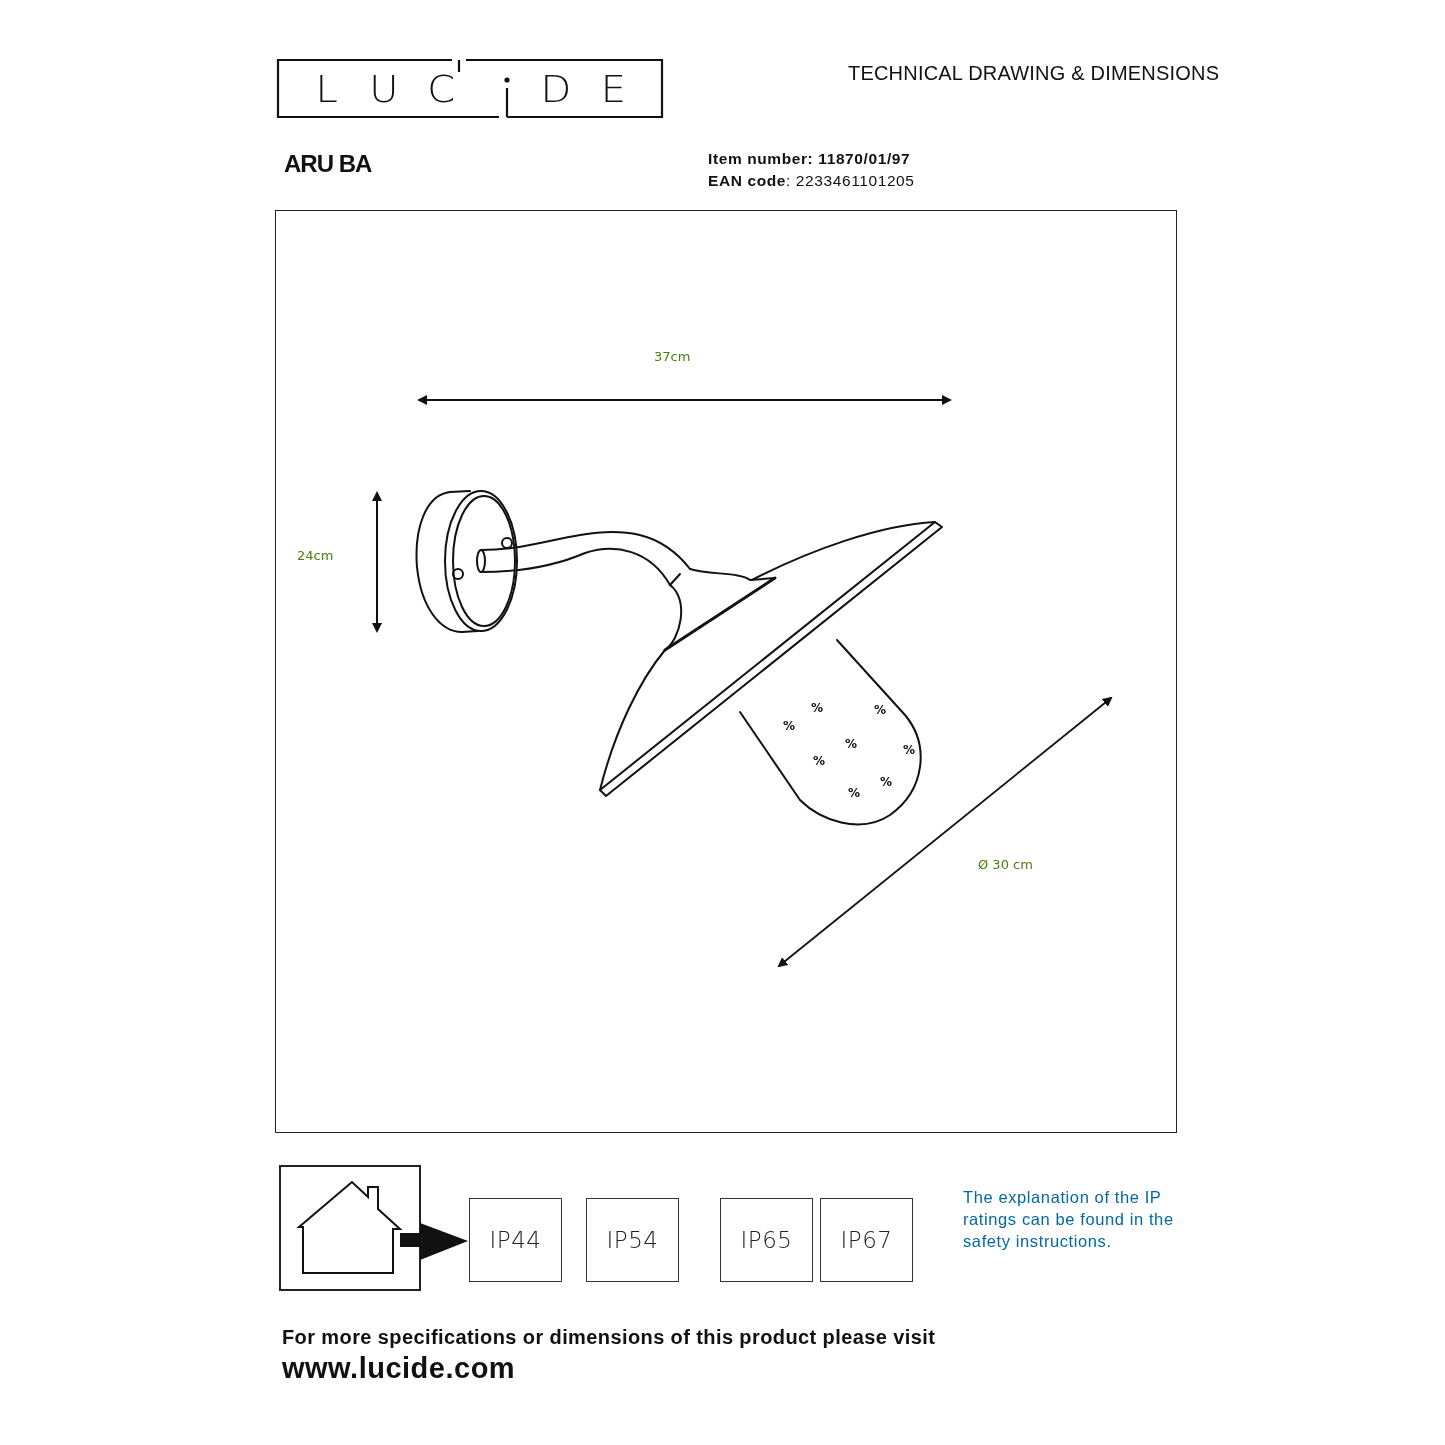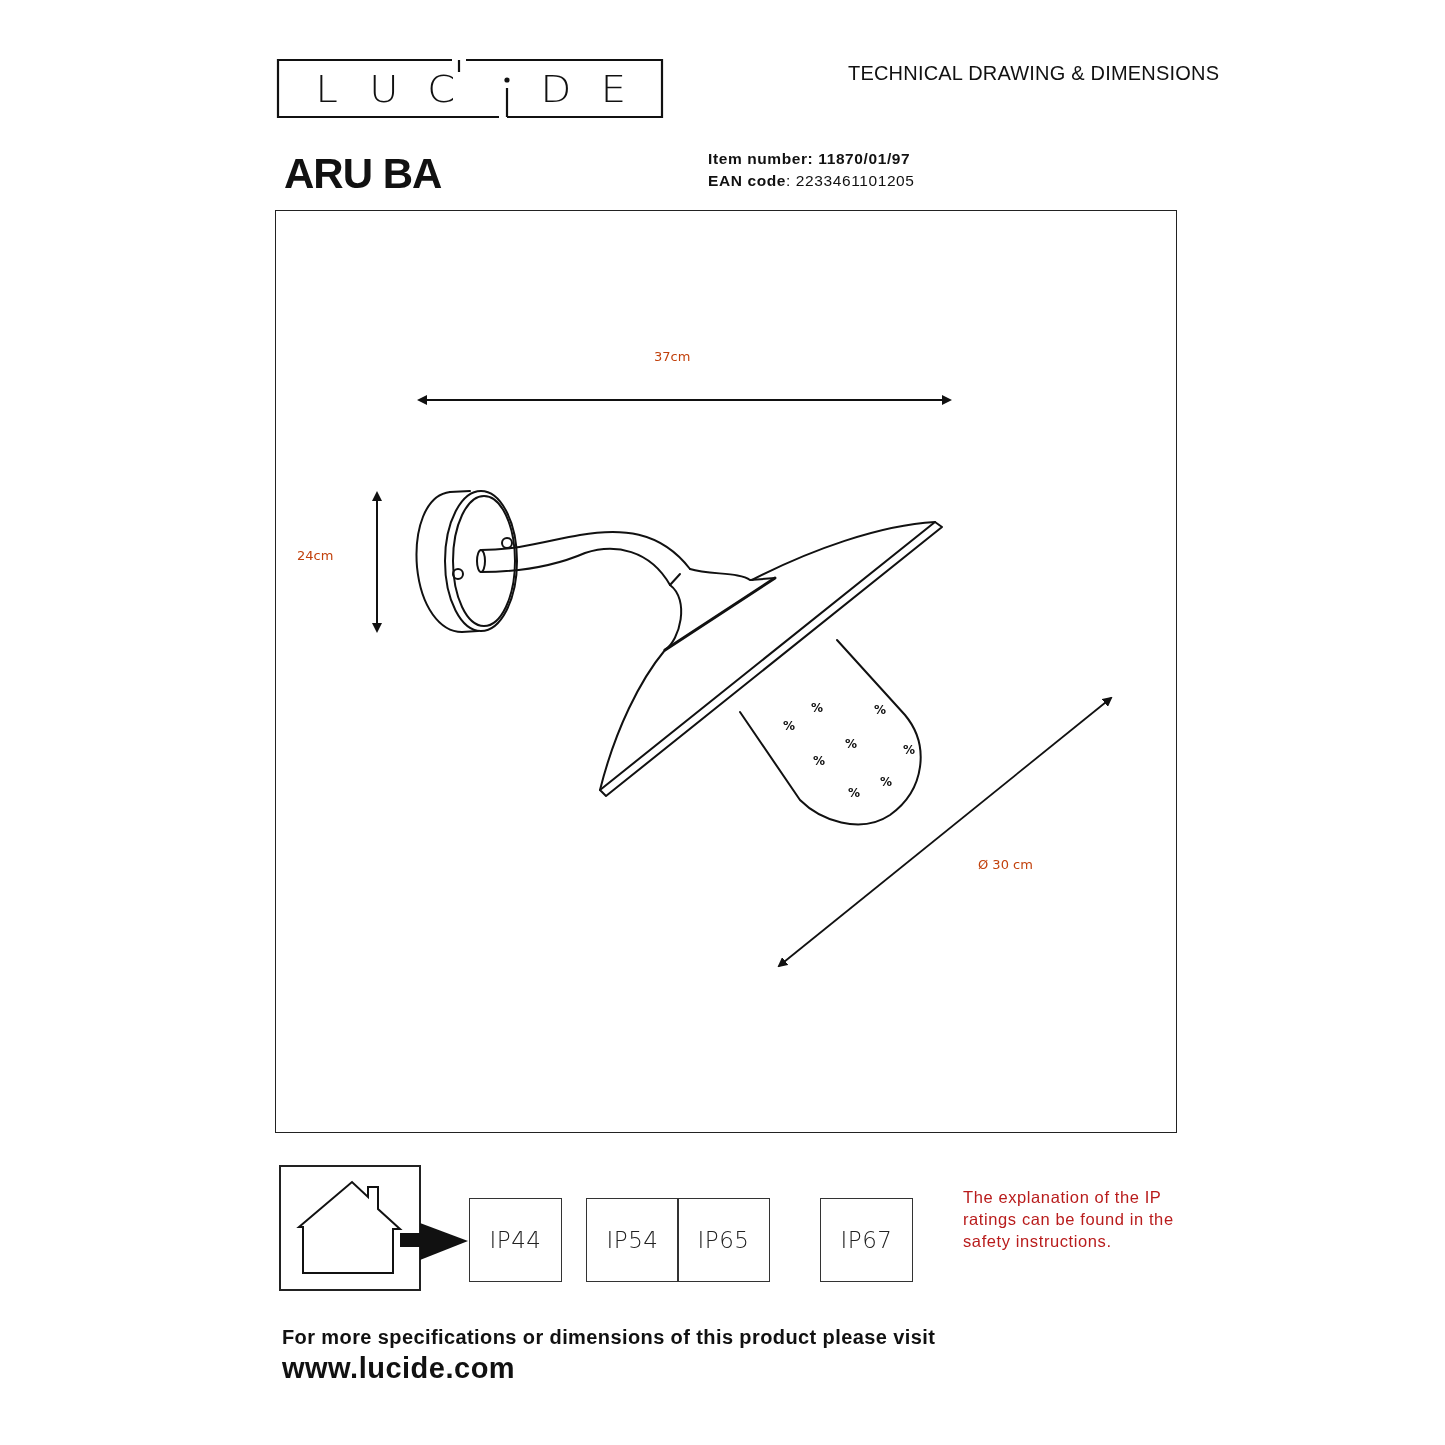--- a/index.html
+++ b/index.html
@@ -2,28 +2,28 @@
 <html><head>
 <meta charset="utf-8">
 <style>
   html, body { margin:0; padding:0; background:#ffffff; }
   body { width:1445px; height:1445px; position:relative; overflow:hidden; font-family:"Liberation Sans", sans-serif; color:#111; }
   .abs { position:absolute; }
   .logo { left:276px; top:58px; width:388px; height:62px; }
   .logo-letters { position:absolute; left:0; top:0; width:388px; height:62px; display:flex; justify-content:space-around; align-items:center; padding:0 22px; box-sizing:border-box; font-size:40px; font-weight:normal; letter-spacing:0; font-family:"DejaVu Sans", sans-serif; font-weight:200; color:#111; }
   .logo-letters span { display:inline-block; width:40px; text-align:center; transform:scaleY(0.95); }
   .doc-title { left:848px; top:62px; font-size:20px; letter-spacing:0.2px; color:#111; }
-  .product-name { left:284px; top:150px; font-size:42px; font-weight:bold; letter-spacing:-1px; }
+  .product-name { left:284px; top:150px; font-size:24px; font-weight:bold; letter-spacing:-1px; }
   .item-info { left:708px; top:148px; font-size:15.5px; line-height:22px; letter-spacing:0.6px; }
   .item-info b { font-weight:bold;margin-top:32px; }
   .drawing-frame { left:275px; top:210px; width:902px; height:923px; border:1.5px solid #222; box-sizing:border-box; }
-  .dim-label { font-family:"DejaVu Sans", sans-serif; font-size:13px; color:#c2410c; }
+  .dim-label { font-family:"DejaVu Sans", sans-serif; font-size:13px; color:#4d7c0f; }
   .ip-house-box { left:279px; top:1165px; width:142px; height:126px; border:2px solid #222; box-sizing:border-box; }
   .ip-box { top:1198px; width:93px; height:84px; border:1.5px solid #333; box-sizing:border-box; display:flex; align-items:center; justify-content:center; font-family:"DejaVu Sans", sans-serif; font-size:23px; font-weight:200; color:#222; letter-spacing:0.5px; }
-  .ip-note { left:963px; top:1186px; width:220px; font-size:16.5px; line-height:22px; letter-spacing:0.6px; color:#b91c1c; }
+  .ip-note { left:963px; top:1186px; width:220px; font-size:16.5px; line-height:22px; letter-spacing:0.6px; color:#0369a1; }
   .footer-line { left:282px; top:1326px; font-size:20px; font-weight:bold; letter-spacing:0.4px; }
   .footer-url { left:282px; top:1352px; font-size:29px; font-weight:bold; letter-spacing:0.5px; }
 </style>
 </head>
 <body>
 
 <div class="abs logo">
   <svg width="388" height="62" viewBox="0 0 388 62" style="position:absolute;left:0;top:0">
 
     <polyline points="176,2 2,2 2,59 223,59" fill="none" stroke="#111" stroke-width="2.2"></polyline>
@@ -130,19 +130,19 @@
     <polygon points="18,60 71,15 87,30 87,20 97,20 97,42 119,62 112,62 112,106 22,106 22,60" fill="none" stroke="#111" stroke-width="2"></polygon>
   </svg>
 </div>
 <svg class="abs" style="left:398px;top:1220px" width="74" height="42" viewBox="0 0 74 42">
   <rect x="2" y="13" width="22" height="14" fill="#111"></rect>
   <polygon points="22,3 70,21 22,40" fill="#111"></polygon>
 </svg>
 
 <div class="abs ip-box" style="left:469px">IP44</div>
 <div class="abs ip-box" style="left:586px">IP54</div>
-<div class="abs ip-box" style="left:677px">IP65</div>
+<div class="abs ip-box" style="left:720px">IP65</div>
 <div class="abs ip-box" style="left:820px">IP67</div>
 
 <div class="abs ip-note">The explanation of the IP ratings can be found in the safety instructions.</div>
 
 <div class="abs footer-line">For more specifications or dimensions of this product please visit</div>
 <div class="abs footer-url">www.lucide.com</div>
 
 </body></html>

